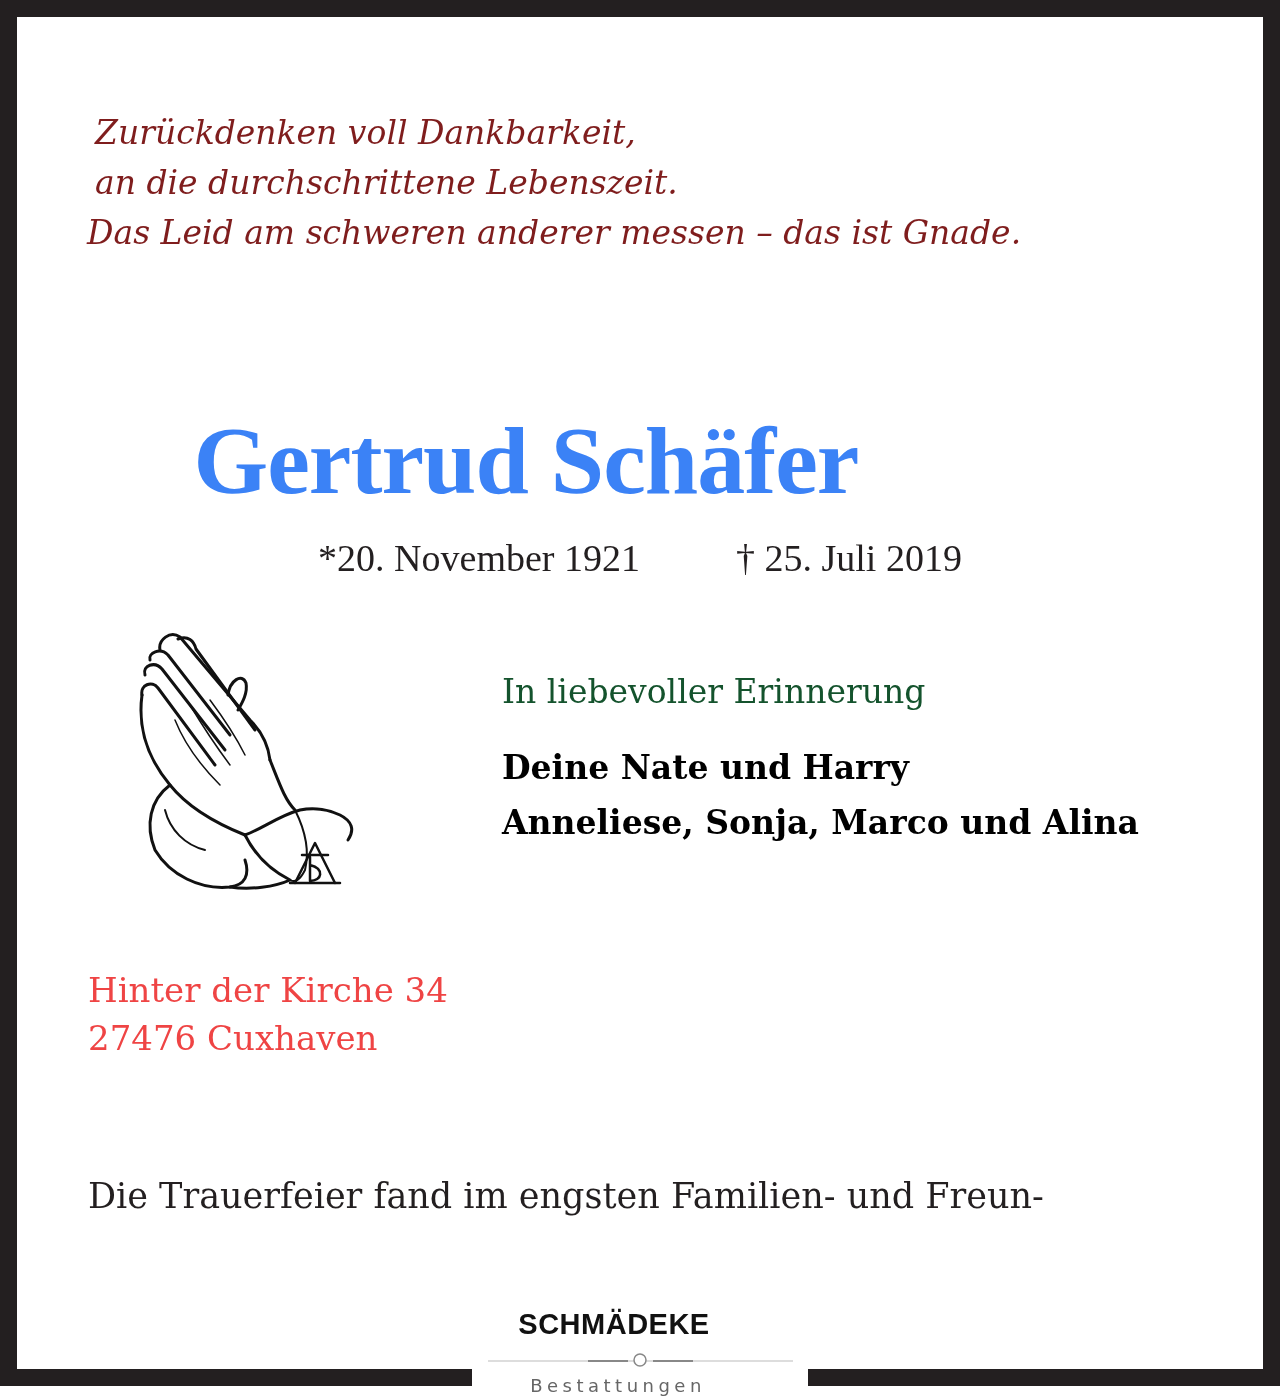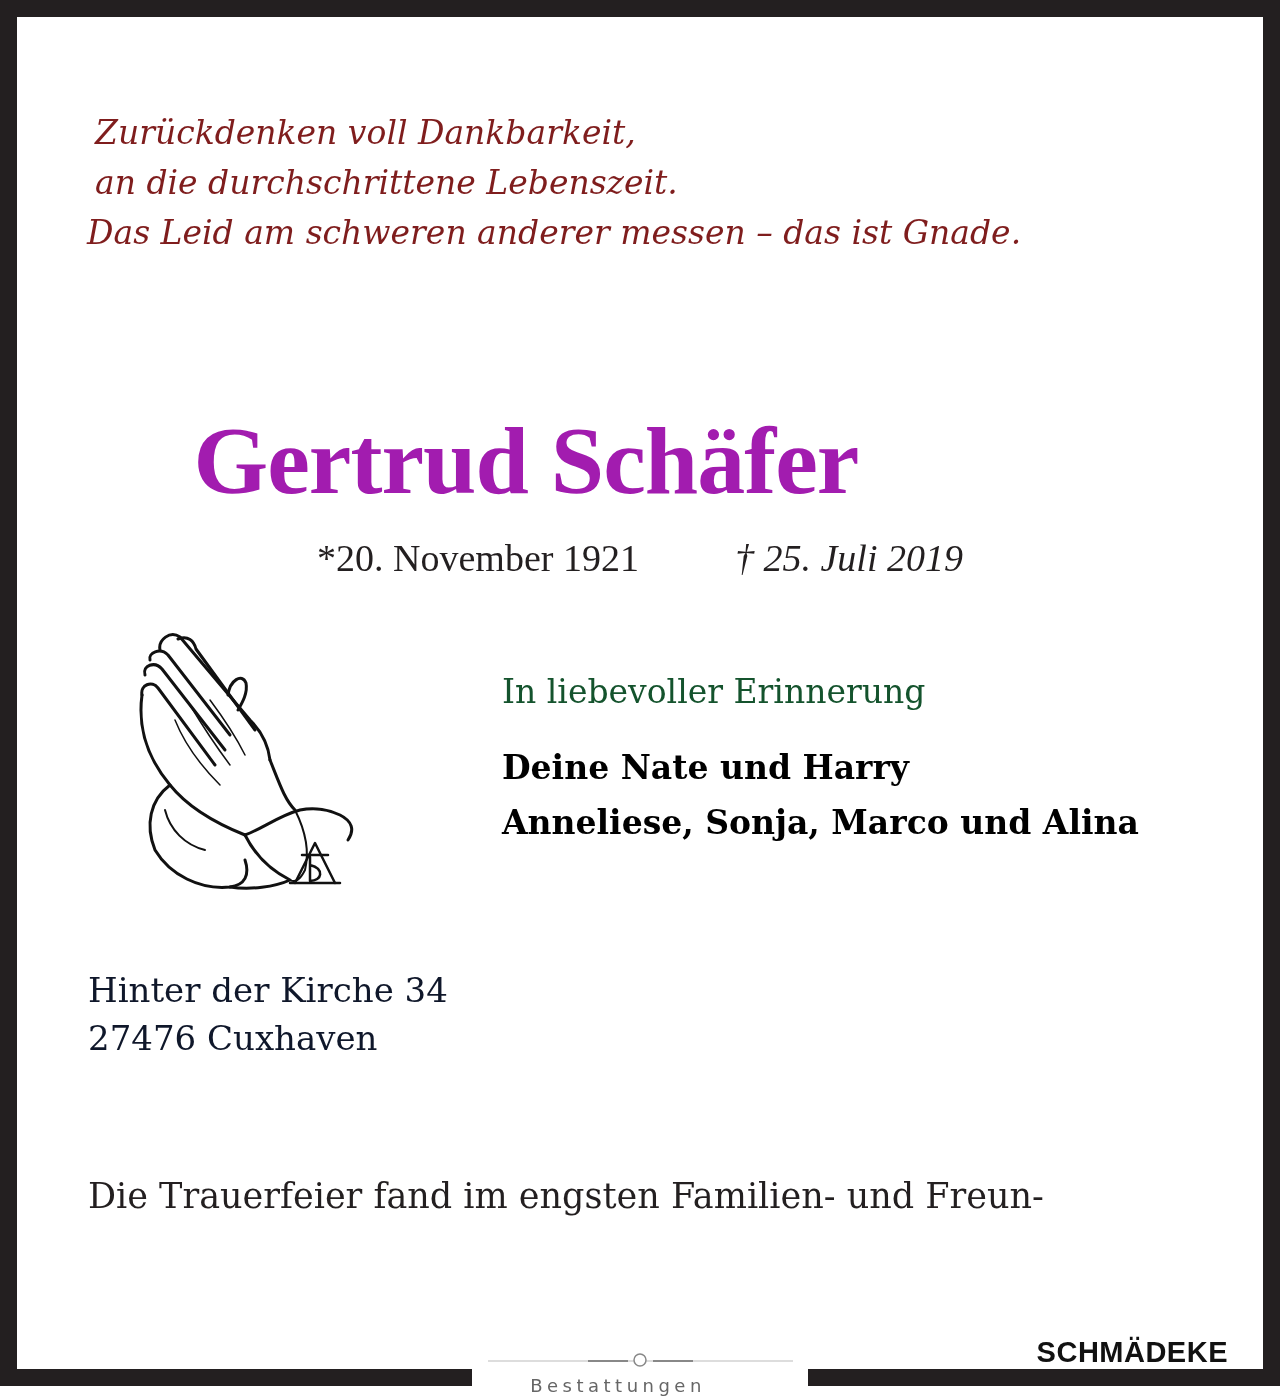--- a/index.html
+++ b/index.html
@@ -2,31 +2,31 @@
 <html><head>
 <meta charset="utf-8">
 <style>
   html, body { margin: 0; padding: 0; background: #ffffff; }
   body { width: 1280px; height: 1399px; position: relative; overflow: hidden; font-family: "DejaVu Serif", serif; color: #231f20; }
   .frame { position: absolute; left: 0; top: 0; width: 1280px; height: 1386px; background: #231f20; }
   .inner { position: absolute; left: 17px; top: 17px; width: 1246px; height: 1352px; background: #ffffff; }
   .gap { position: absolute; left: 472px; top: 1360px; width: 336px; height: 39px; background: #ffffff; }
   .poem { position: absolute; left: 70px; top: 108px; font-family: "DejaVu Serif", serif; font-style: italic; font-size: 33px; line-height: 50px; color: #7f1d1d; }
   .poem div { white-space: nowrap; }
-  .name { position: absolute; left: 0; width: 1052px; top: 405px; text-align: center; font-family: "Liberation Serif", serif; font-weight: bold; font-size: 96px; letter-spacing: -1px; color: #a21caf; }
+  .name { position: absolute; left: 0; width: 1052px; top: 405px; text-align: center; font-family: "Liberation Serif", serif; font-weight: bold; font-size: 96px; letter-spacing: -1px; color: #3b82f6; }
   .dates { position: absolute; top: 536px; left: 0; width: 1280px; text-align: center; font-family: "Liberation Serif", serif; font-size: 38px; color: #231f20; }
   .dates span { display: inline-block; }
-  .dates .death { margin-left: 96px; font-style: italic; }
+  .dates .death { margin-left: 96px; }
   .hands { position: absolute; left: 130px; top: 625px; width: 240px; height: 275px; }
   .memory { position: absolute; left: 502px; top: 672px; font-family: "DejaVu Serif", serif; font-size: 33px; color: #14532d; }
   .family { position: absolute; left: 502px; top: 740px; font-family: "DejaVu Serif", serif; font-weight: bold; font-size: 33px; line-height: 55px; color: #000000; }
   .family div { white-space: nowrap; }
-  .address { position: absolute; left: 88px; top: 966px; font-family: "DejaVu Serif", serif; font-size: 34px; line-height: 48px; color: #0f172a; }
+  .address { position: absolute; left: 88px; top: 966px; font-family: "DejaVu Serif", serif; font-size: 34px; line-height: 48px; color: #ef4444; }
   .notice { position: absolute; left: 88px; top: 1172px; width: 1110px; font-family: "DejaVu Serif", serif; font-size: 35px; line-height: 48px; color: #231f20; }
-  .logo-name { position: absolute; top: 1308px; left: 0; width: 1228px; text-align: right; font-family: "Liberation Sans", sans-serif; font-weight: bold; font-size: 29px; color: #111; letter-spacing: 0.5px; margin-top: 28px; }
+  .logo-name { position: absolute; top: 1308px; left: 0; width: 1228px; text-align: center; font-family: "Liberation Sans", sans-serif; font-weight: bold; font-size: 29px; color: #111; letter-spacing: 0.5px; }
   .logo-rule { position: absolute; top: 1353px; left: 488px; width: 305px; height: 16px; }
   .logo-sub { position: absolute; top: 1375px; left: 0; width: 1236px; text-align: center; font-family: "DejaVu Sans", sans-serif; font-size: 18px; letter-spacing: 4.5px; color: #666; }
 </style>
 </head>
 <body>
 
 <div class="frame"></div>
 <div class="inner"></div>
 <div class="gap"></div>
 

